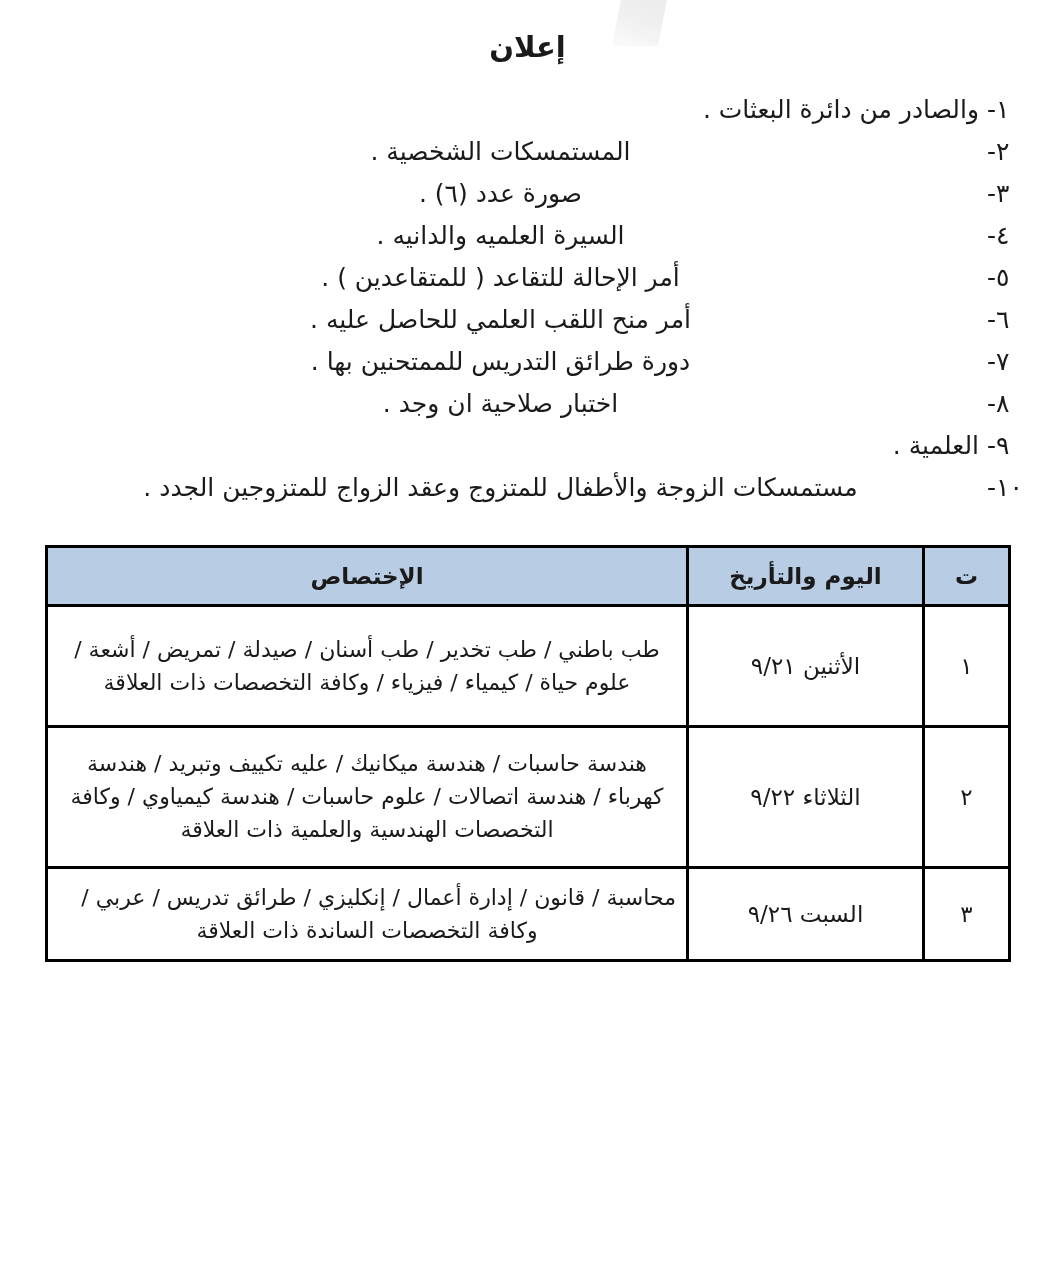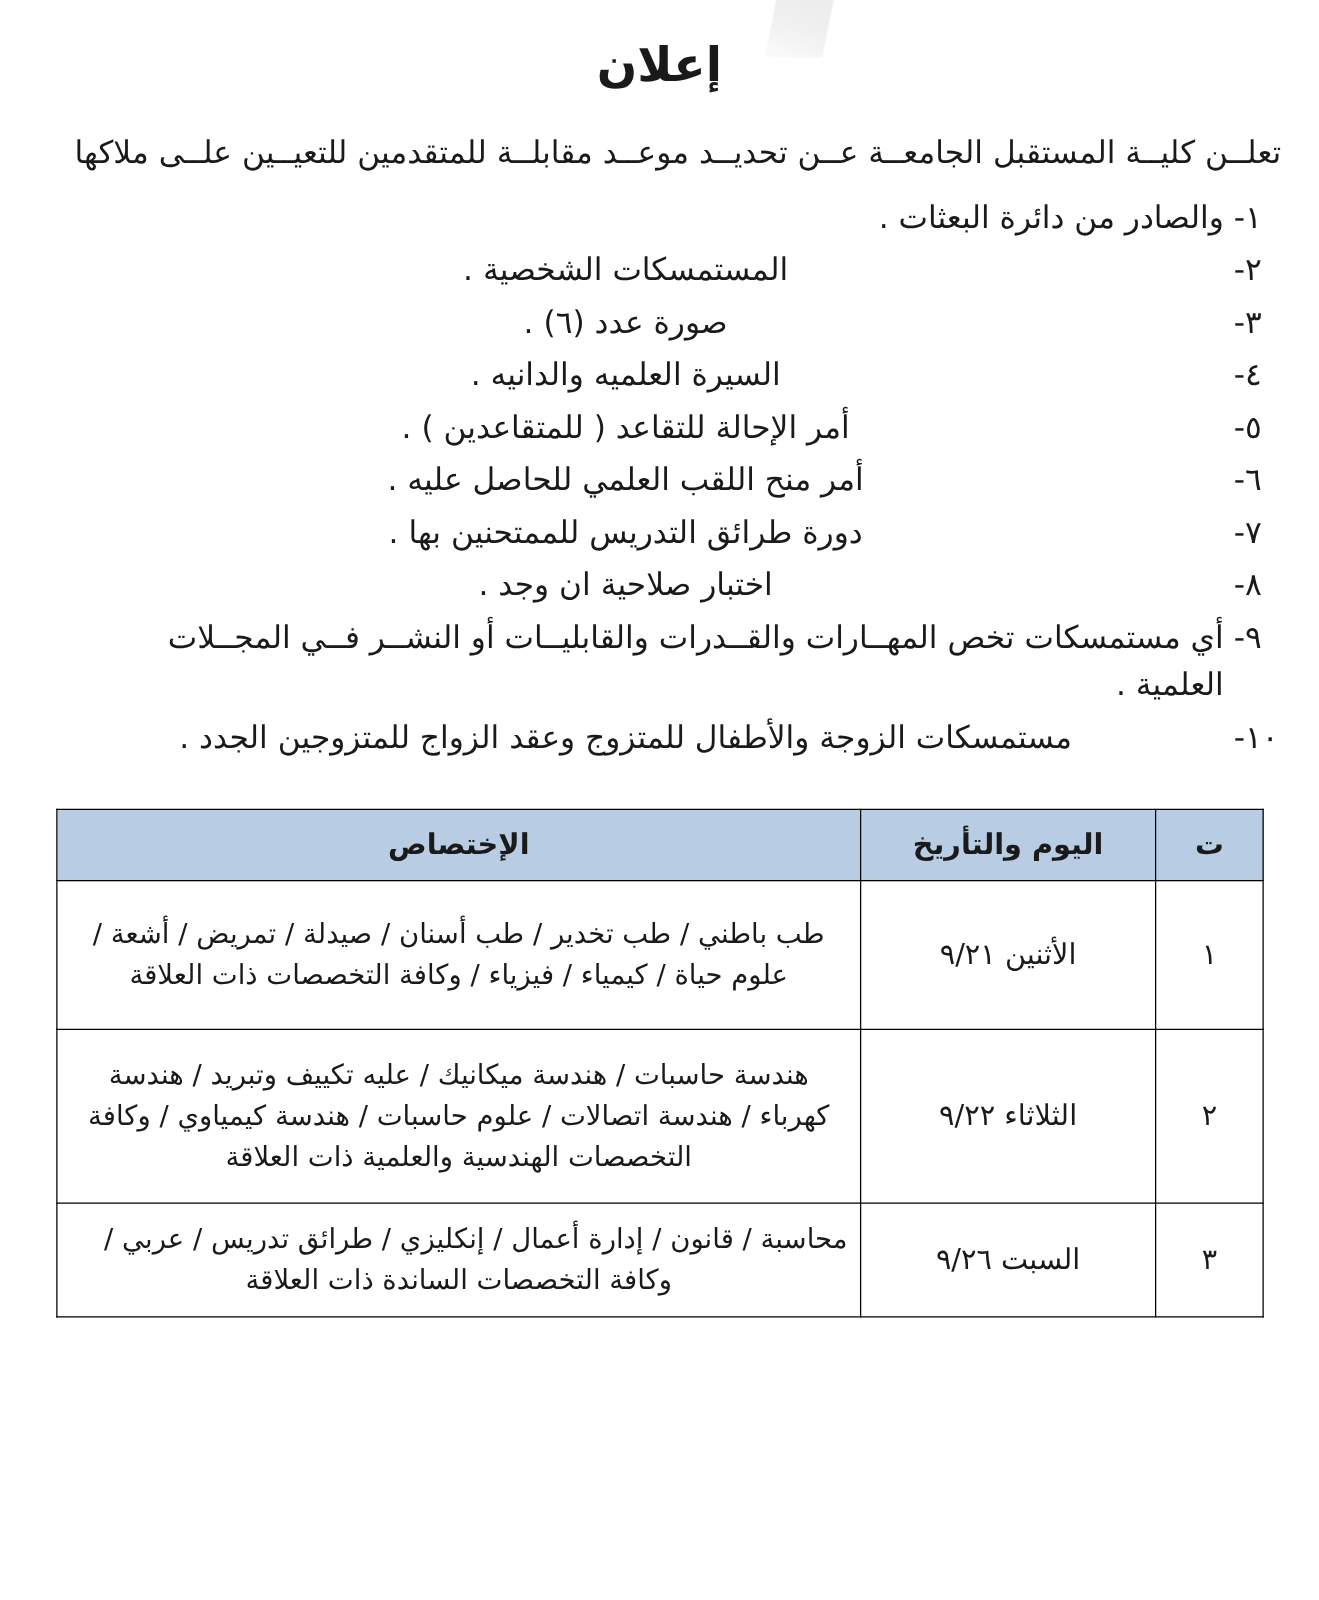--- a/index.html
+++ b/index.html
@@ -35,21 +35,21 @@
   .page {
     position: relative;
     padding: 0 22px;
     box-sizing: border-box;
     width: 1055px;
   }
 
   
   .doc-title {
     text-align: center;
-    font-size: 38px;
+    font-size: 29px;
     font-weight: 700;
     letter-spacing: 0;
     margin: 30px 0 0 0;
     line-height: 1.2;
   }
 
   
   .intro {
     margin: 26px 8px 0 8px;
     font-size: 25px;
@@ -125,21 +125,21 @@
   }
   table.schedule {
     width: 100%;
     border-collapse: collapse;
     table-layout: fixed;
     font-size: 22px;
     direction: rtl;
   }
   table.schedule th,
   table.schedule td {
-    border: 1px solid #000000;
+    border: 3px solid #000000;
     padding: 6px 10px;
     vertical-align: middle;
     margin-top: 28px;
   }
   table.schedule thead th {
     background: #b8cce4;
     font-weight: 700;
     font-size: 23px;
     text-align: center;
     height: 48px;
@@ -170,23 +170,20 @@
 </head>
 <body>
 
 <div class="scan-fold"></div>
 
 <div class="page">
 
   <h1 class="doc-title">إعلان</h1>
 
   <div class="intro">
-    <span class="ln just">
-      <span>تعلــن كليــة المستقبل الجامعــة عــن تحديــد موعــد مقابلــة للمتقدمين للتعيــين علــى ملاكها</span>
-    </span>
   </div>
 
   <ul class="req-list">
 
     <li>
       <span class="num">١-</span>
       <span class="txt spread">
         <span class="l2">والصادر من دائرة البعثات .</span>
       </span>
     </li>
@@ -222,23 +219,20 @@
     </li>
 
     <li>
       <span class="num">٨-</span>
       <span class="txt center">اختبار صلاحية ان وجد .</span>
     </li>
 
     <li>
       <span class="num">٩-</span>
       <span class="txt spread">
-        <span class="l1">
-            <span>أي مستمسكات تخص المهــارات والقــدرات والقابليــات أو النشــر فــي المجــلات</span>
-          </span>
         <span class="l2">العلمية .</span>
       </span>
     </li>
 
     <li>
       <span class="num">١٠-</span>
       <span class="txt center">مستمسكات الزوجة والأطفال للمتزوج وعقد الزواج للمتزوجين الجدد .</span>
     </li>
 
   </ul>

